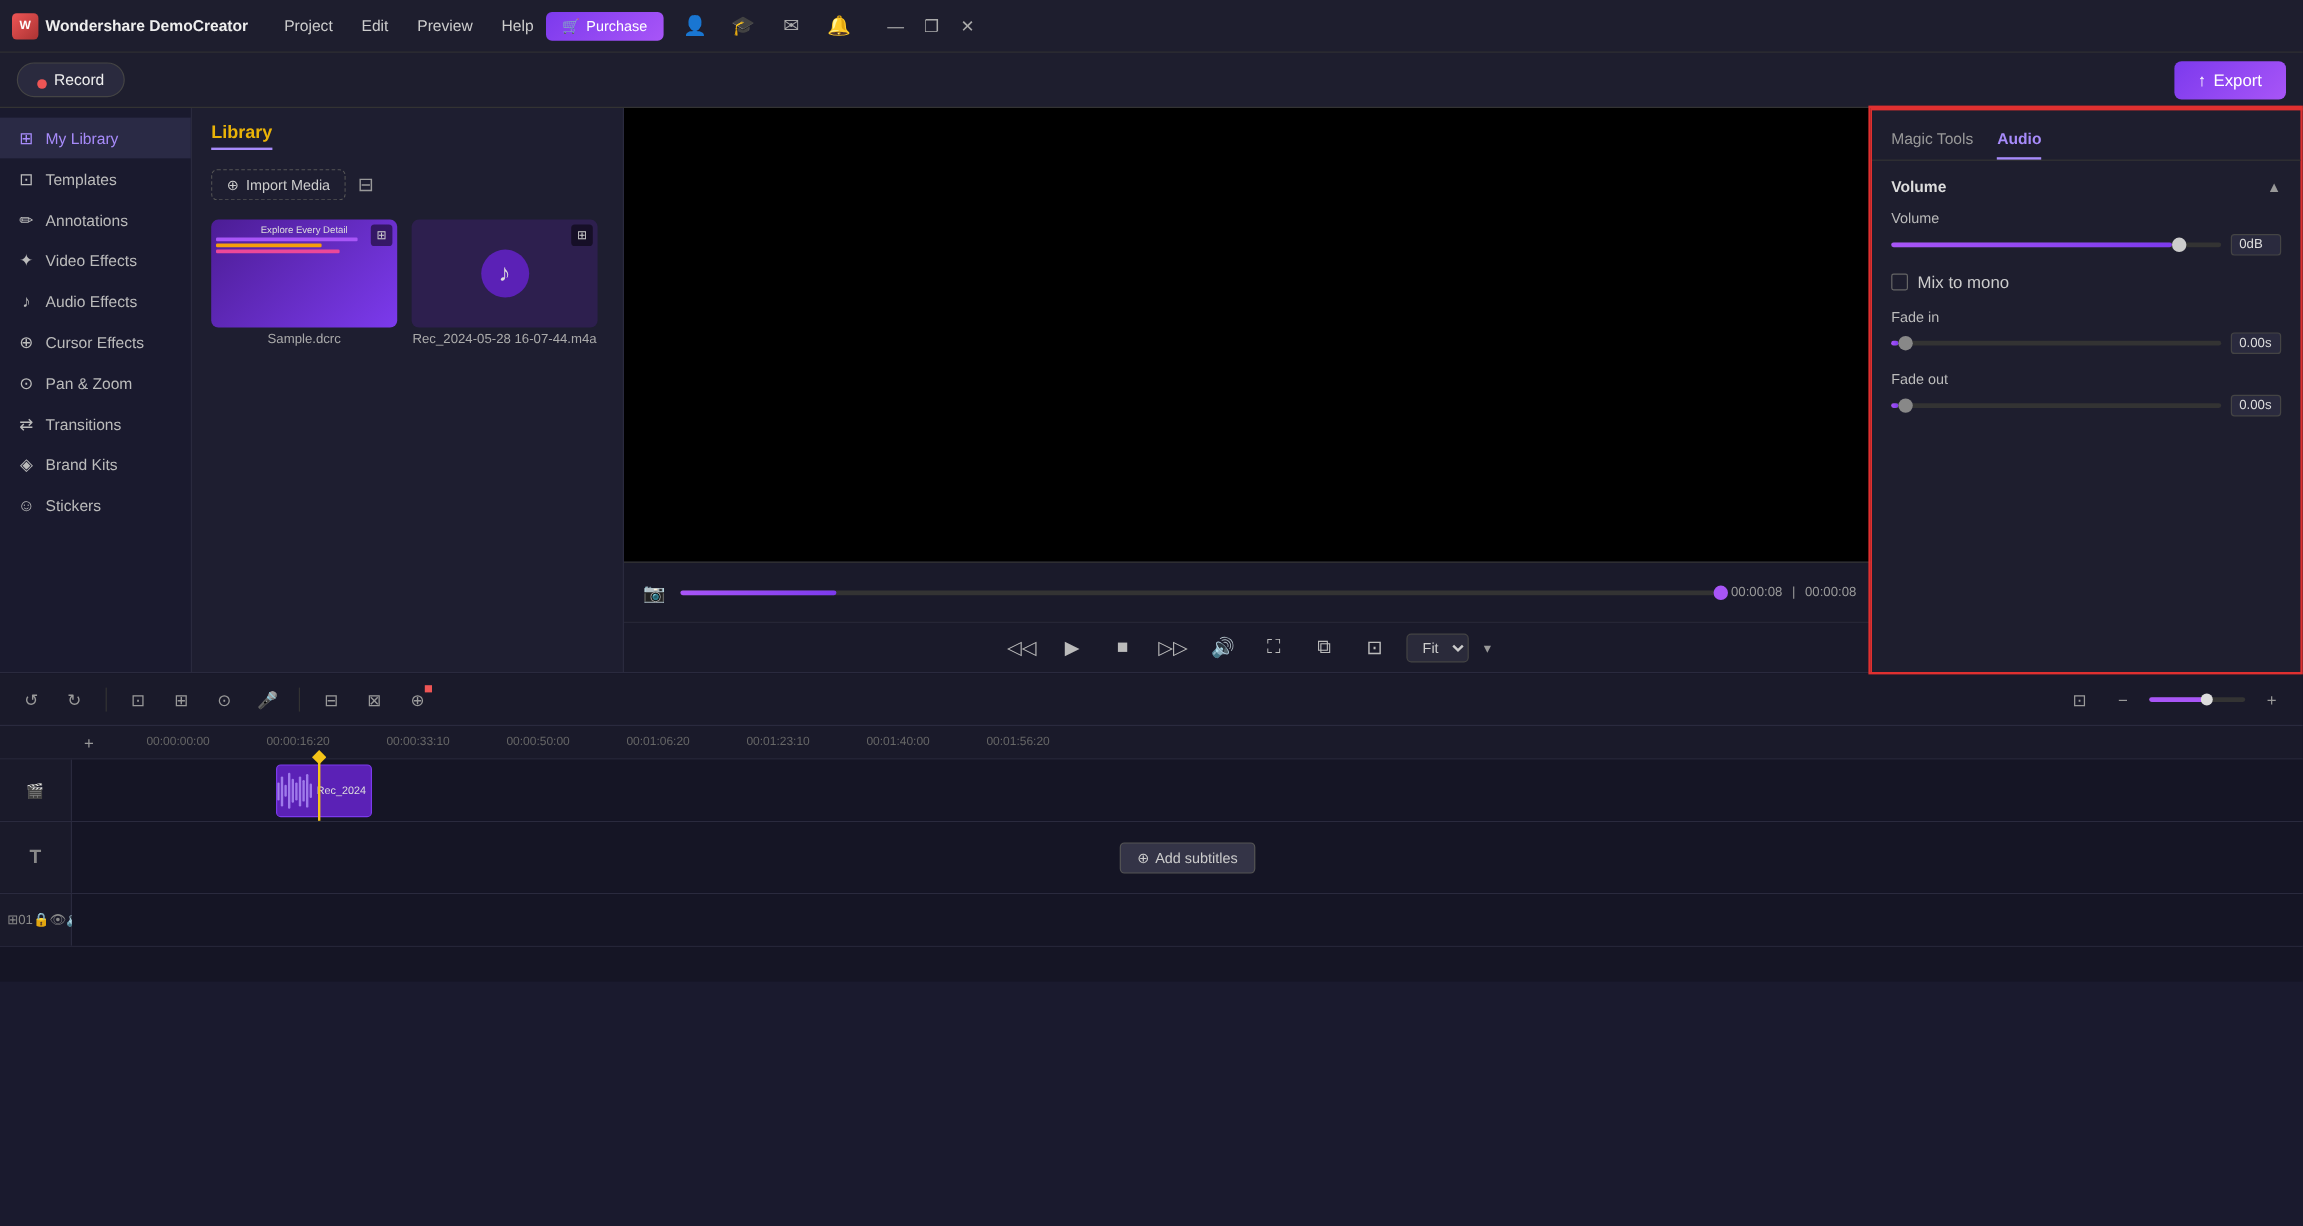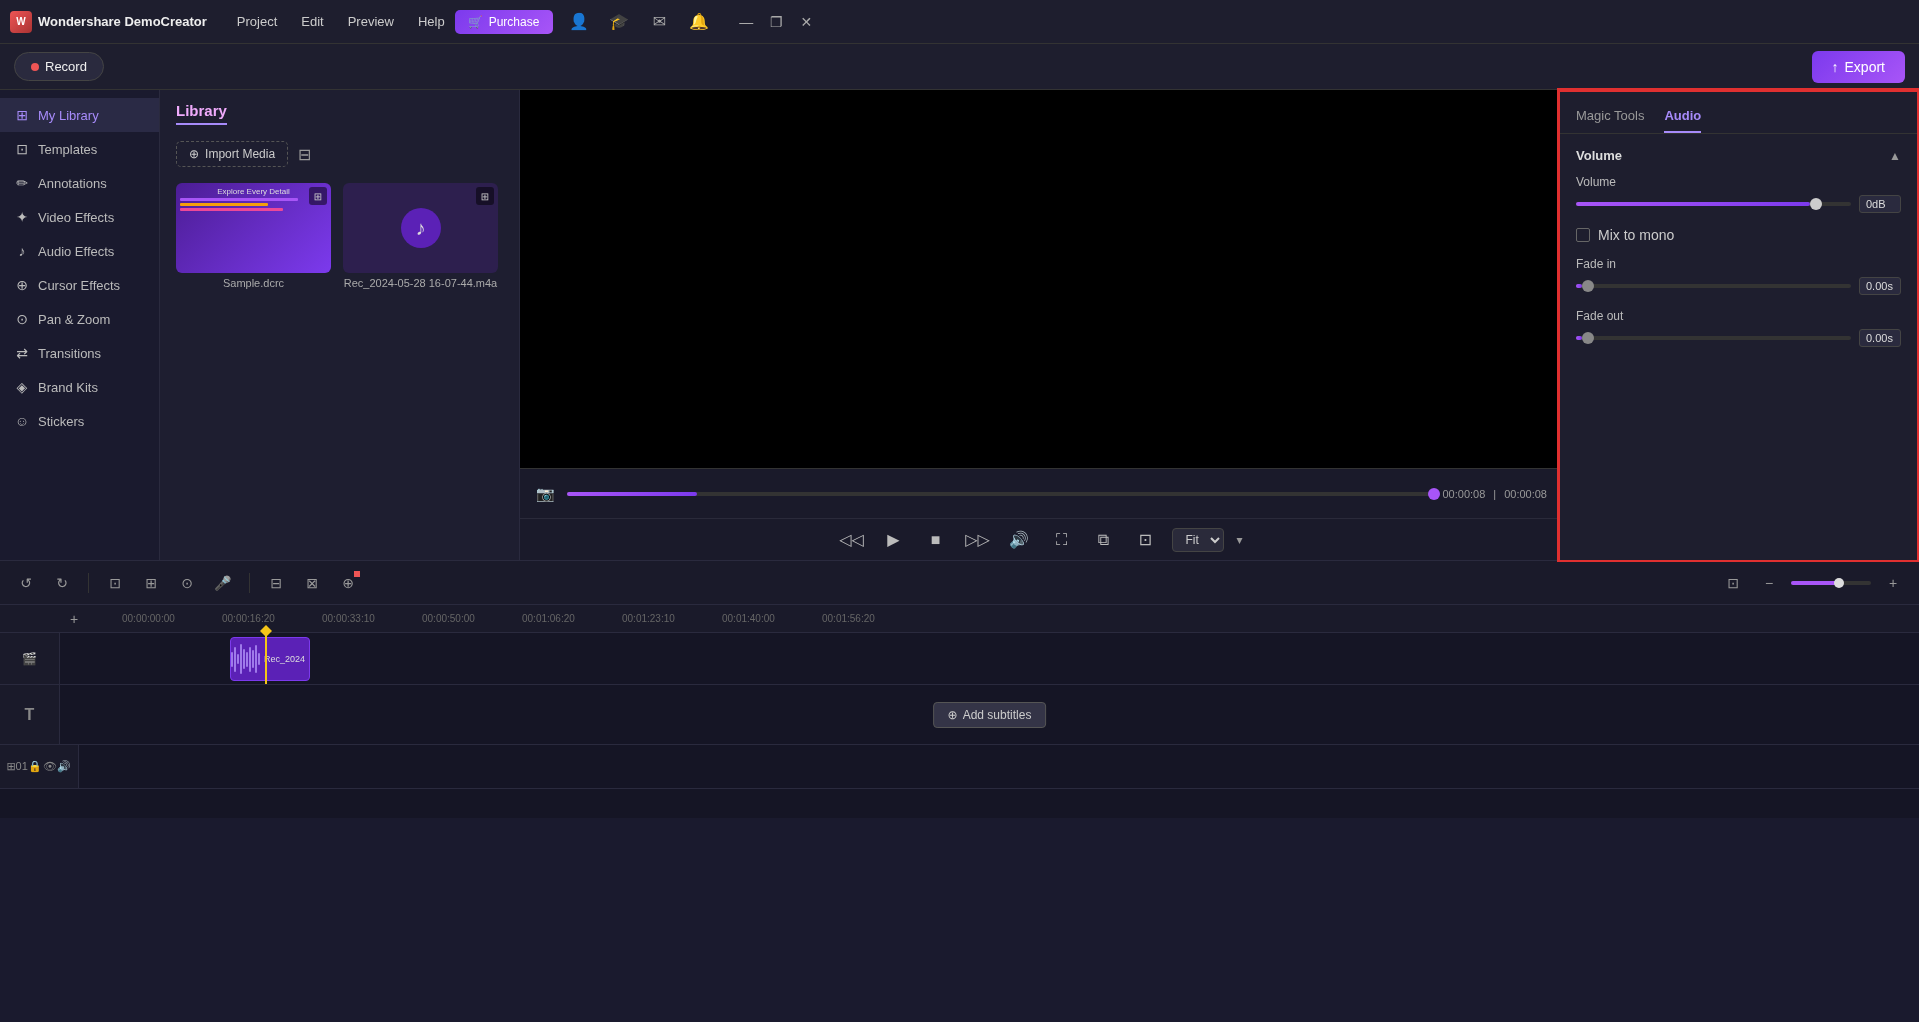--- a/index.html
+++ b/index.html
@@ -103,21 +103,21 @@
       padding: 0 14px;
       border-bottom: 1px solid #333;
     }
     .record-btn {
       background: #2a2a3e;
       border: 1px solid #444;
       color: #eee;
       padding: 6px 16px;
       border-radius: 20px;
       cursor: pointer;
-      display: flex; align-items: center; gap: 6px;
+      display: flex; align-items: flex-end; gap: 6px;
       font-size: 13px;
     }
     .record-dot { width: 8px; height: 8px; border-radius: 50%; background: #e55; }
     .export-btn {
       background: linear-gradient(135deg, #7c3aed, #a855f7);
       color: white;
       border: none;
       padding: 8px 20px;
       border-radius: 6px;
       font-size: 14px;
@@ -157,21 +157,21 @@
       display: flex;
       flex-direction: column;
     }
     .library-header {
       padding: 12px 16px 8px;
       display: flex;
       align-items: center;
       justify-content: space-between;
     }
     .library-tab {
-      color: #f0abfc;
+      color: #eab308;
       font-size: 15px;
       font-weight: 600;
       border-bottom: 2px solid #a78bfa;
       padding-bottom: 4px;
     }
     .library-toolbar {
       display: flex;
       align-items: center;
       gap: 10px;
       padding: 8px 16px;
@@ -574,21 +574,21 @@
       background: #9f7aea;
       border-radius: 1px;
     }
 
     .track-controls-row {
       height: 32px;
       display: flex;
       border-bottom: 1px solid #2a2a3e;
     }
     .track-controls-label {
-      width: 79px;
+      width: 60px;
       background: #1a1a2a;
       display: flex;
       align-items: center;
       justify-content: space-around;
       padding: 0 6px;
       border-right: 1px solid #2a2a3e;
       flex-shrink: 0;
     }
     .small-icon { color: #888; font-size: 11px; cursor: pointer; }
 

